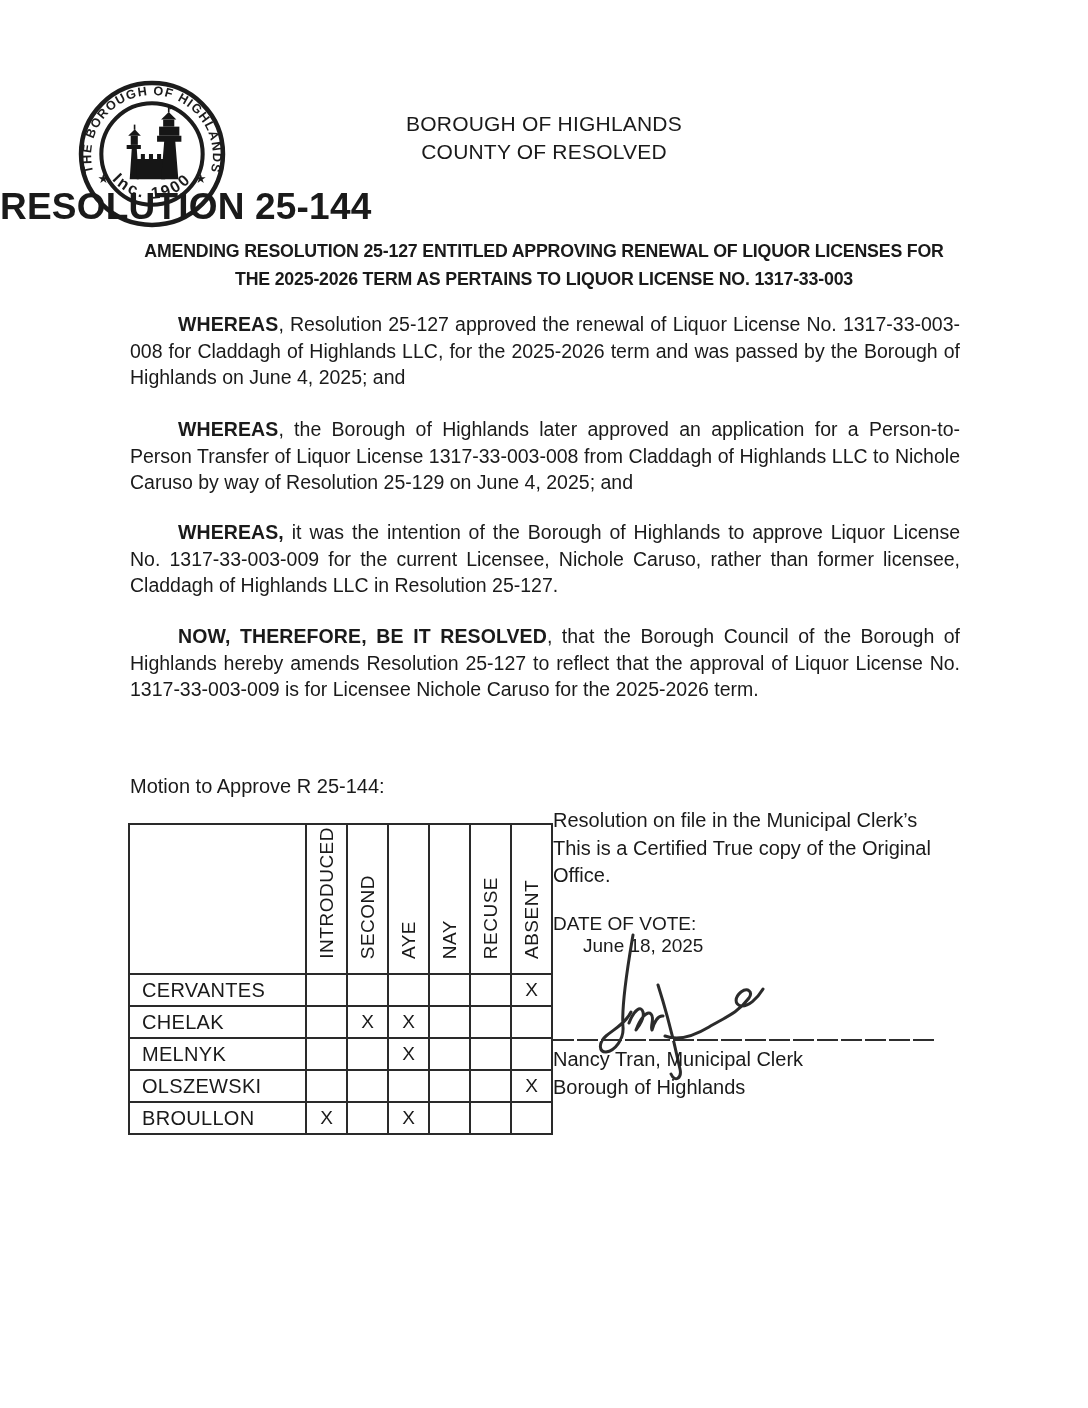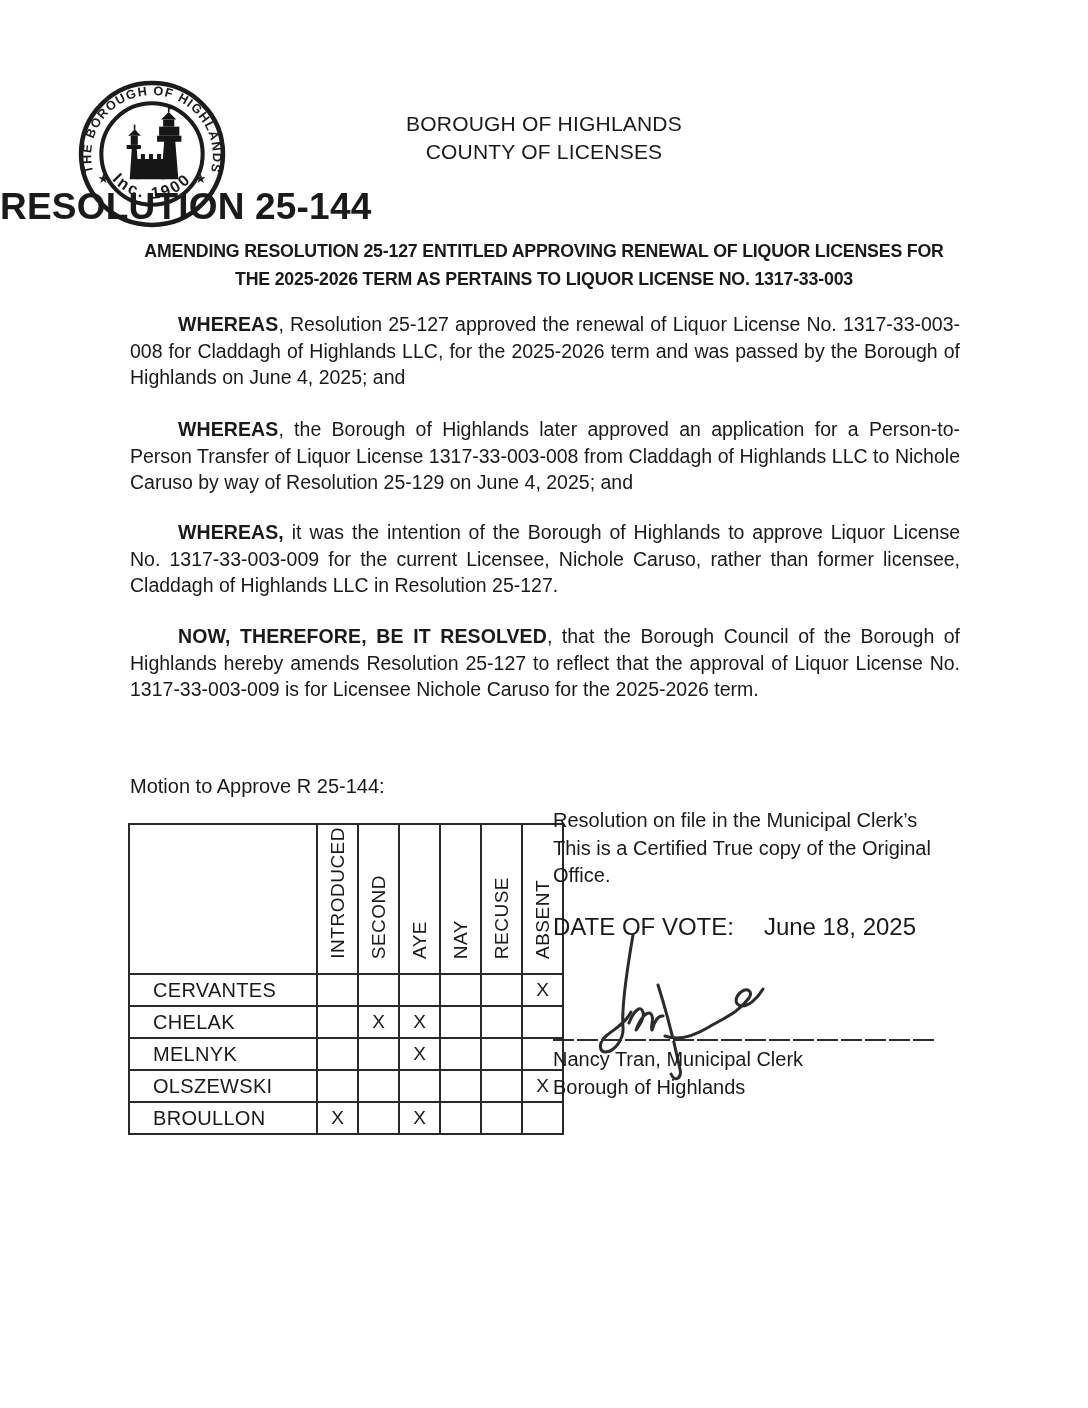--- a/index.html
+++ b/index.html
@@ -36,25 +36,25 @@
   
   .vote-table-wrap { left:128px; top:823px; }
   table.vote { border-collapse:collapse; }
   table.vote th, table.vote td { border:2px solid #2a2a2a; padding:0; }
   table.vote th { height:138px; width:39px; vertical-align:bottom;
                   text-align:center; padding-bottom:10px; font-weight:normal; }
   table.vote th.namecol, table.vote td.namecol { width:163px; }
   .vtext { display:inline-block; writing-mode:vertical-rl; transform:rotate(180deg);
            font-size:19px; letter-spacing:0.5px; white-space:nowrap; }
   table.vote td { height:30px; text-align:center; font-size:19px; }
-  table.vote td.namecol { text-align:left; padding-left:23px; font-size:20px; letter-spacing:0.3px; }
+  table.vote td.namecol { text-align:left; padding-left:12px; font-size:20px; letter-spacing:0.3px; }
 
   
   .cert { left:553px; top:807px; width:420px; font-size:20px; line-height:27.5px; }
-  .date-row { left:553px; top:913px; font-size:24px; display:flex; }
+  .date-row { left:553px; top:913px; font-size:19px; display:flex;flex-direction:column; }
   .date-row .dval { margin-left:30px; }
   .signature-svg { left:575px; top:925px; width:230px; height:175px; }
   .sig-line { left:553px; top:1039px; width:382px; height:2px;
               background:repeating-linear-gradient(90deg,#2e2e2e 0 21px,#ffffff 21px 24px); }
   .signer { left:553px; top:1046px; font-size:20px; line-height:27.5px; }
 </style>
 </head>
 <body>
 
 <div class="page">
@@ -85,21 +85,21 @@
       <rect x="82" y="48" width="20" height="9"></rect>
       <path d="M86,48 L86,41 L97,41 L97,48 Z"></path>
       <path d="M84,41 L99,41 L91.5,33.5 Z"></path>
       <rect x="90.7" y="27" width="1.6" height="7"></rect>
       <path d="M92.3,27 L99,29 L92.3,31 Z"></path>
     </g>
   </svg>
 
   <div class="abs org-lines">
     <div>BOROUGH OF HIGHLANDS</div>
-    <div>COUNTY OF LICENSES</div>
+    <div>COUNTY OF RESOLVED</div>
   </div>
 
   <div class="abs doc-title">RESOLUTION 25-144</div>
 
   <div class="abs doc-subtitle">
     <div>AMENDING RESOLUTION 25-127 ENTITLED APPROVING RENEWAL OF LIQUOR LICENSES FOR</div>
     <div>THE 2025-2026 TERM AS PERTAINS TO LIQUOR LICENSE NO. 1317-33-003</div>
   </div>
 
   <p class="abs para p1"><strong>WHEREAS</strong><span>, Resolution 25-127 approved the renewal of Liquor License No. 1317-33-003-008 for Claddagh of Highlands LLC, for the 2025-2026 term and was passed by the Borough of Highlands on June 4, 2025; and</span></p>

